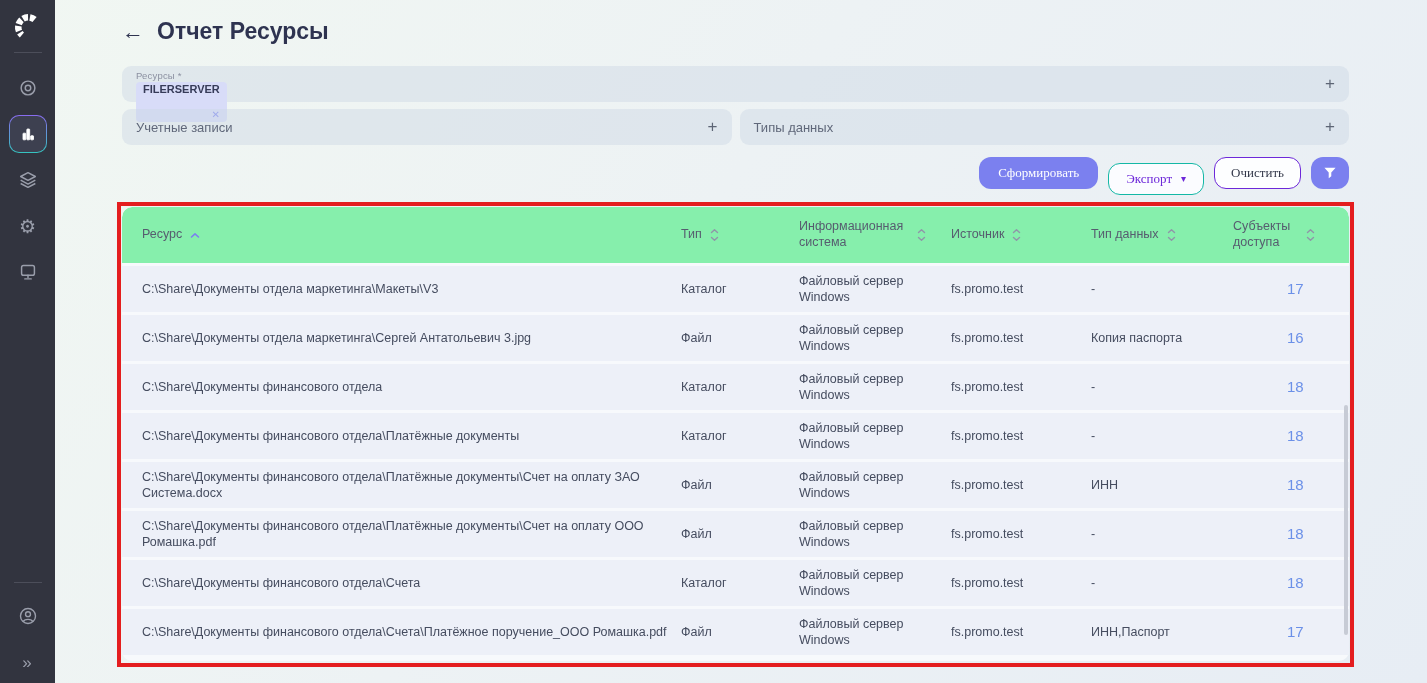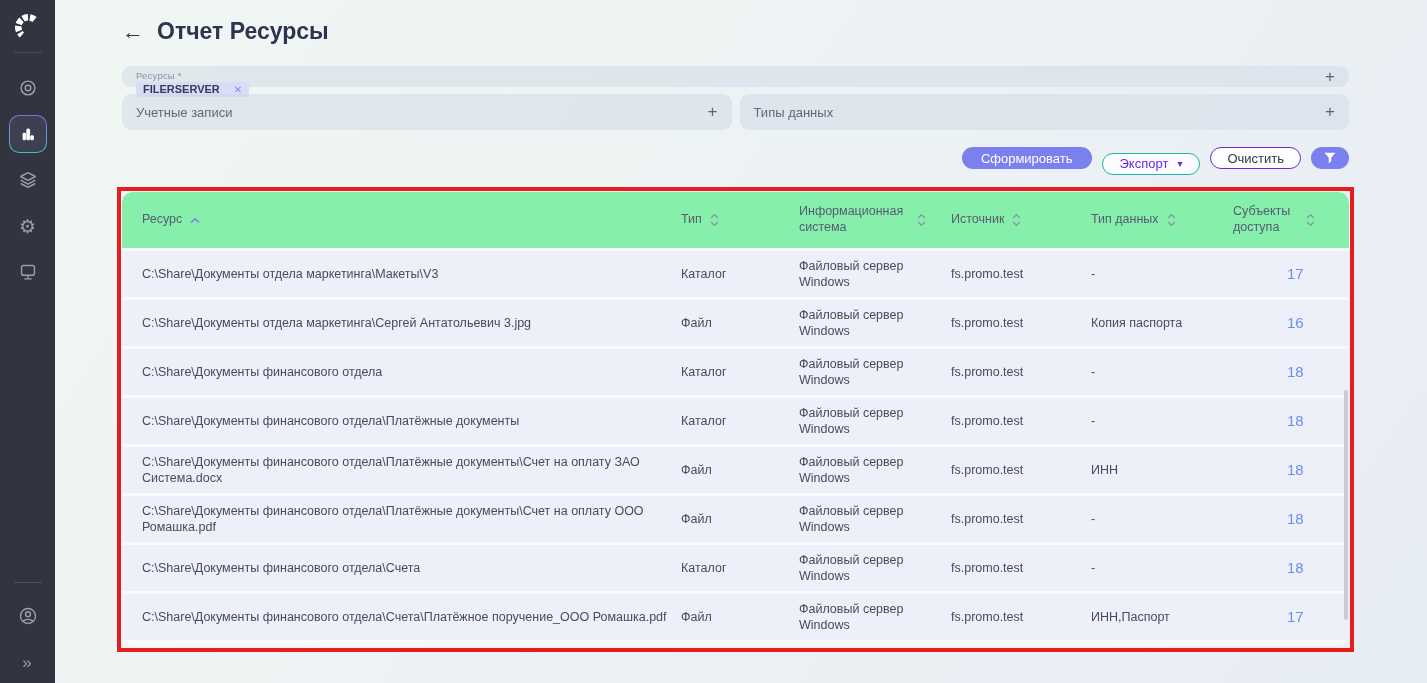--- a/index.html
+++ b/index.html
@@ -26,31 +26,31 @@
   .sb-bottom .sb-divider{margin-bottom:14px;}
   .gear-glyph{font-size:19px;line-height:1;color:#9a9eab;}
   .collapse{font-size:17px;color:#9a9eab;margin-top:18px;cursor:pointer;letter-spacing:1px;}
   
   .main{position:absolute;left:55px;top:0;width:1372px;height:683px;padding:16px 78px 0 67px;}
   .page-title{display:flex;align-items:center;gap:13px;font-size:23px;font-weight:600;color:#2e3350;margin-top:2px;}
   .back-arrow{font-size:22px;font-weight:400;color:#2e3350;cursor:pointer;line-height:1;}
   
   .field{background:rgba(205,214,228,0.45);border-radius:9px;position:relative;cursor:pointer;}
   .field .plus{position:absolute;right:14px;top:50%;transform:translateY(-50%);font-size:17px;color:#5d6575;font-weight:400;}
-  .field-resources{margin-top:21px;height:21px;padding:4px 40px 17px 14px;}
+  .field-resources{margin-top:21px;height:36px;padding:4px 40px 17px 14px;}
   .field-label{font-size:9.5px;color:#8b90a1;letter-spacing:.2px;}
   .chips{display:flex;gap:6px;margin-top:1px;}
-  .chip{background:#d8dcf8;border-radius:4px;padding:1px 7px 2px;font-size:11px;font-weight:700;color:#363b58;display:inline-flex;align-items:flex-end;gap:14px;}
+  .chip{background:#d8dcf8;border-radius:4px;padding:1px 7px 2px;font-size:11px;font-weight:700;color:#363b58;display:inline-flex;align-items:flex-end;gap:14px;flex-direction:column;}
   .chip .x{color:#7d88f2;font-weight:400;font-size:10px;cursor:pointer;}
   .filter-row{display:flex;gap:8px;margin-top:7px;}
   .filter-row .field{flex:1;height:36px;display:flex;align-items:center;padding:0 40px 0 14px;}
   .placeholder{font-size:13px;color:#60687a;}
   
   .actions{display:flex;justify-content:flex-end;align-items:center;gap:10px;margin-top:9px;height:38px;}
-  .btn{height:22px;border-radius:12px;font-size:13px;font-family:Liberation Sans, sans-serif;display:inline-flex;align-items:center;justify-content:center;cursor:pointer;}
+  .btn{height:32px;border-radius:12px;font-size:13px;font-family:Liberation Serif, serif;display:inline-flex;align-items:center;justify-content:center;cursor:pointer;}
   .btn-primary{background:#7b80ef;color:#ffffff;border:none;padding:0 19px;}
   .btn-export{background:#fbfcff;color:#6d28d9;border:1px solid #14b8a6;padding:0 17px;gap:9px;margin-top:11px;}
   .btn-export .caret{font-size:10px;}
   .btn-clear{background:#fdfeff;color:#33384a;border:1px solid #6d28d9;padding:0 16px;}
   .btn-funnel{width:38px;background:#7b80ef;border:none;}
   
   .table-wrap{position:relative;margin-top:15px;}
   .red-box{position:absolute;left:-5px;top:-5px;width:1237px;height:465px;border:4px solid #e41d1f;z-index:6;pointer-events:none;}
   .table-card{position:relative;height:454px;overflow:hidden;border-radius:10px;background:#f7f9fc;}
   .trow,.thead{display:grid;grid-template-columns:1fr 118px 152px 140px 142px 96px;align-items:center;padding:0 20px;background:#edf0f8;margin-bottom:3px;}

